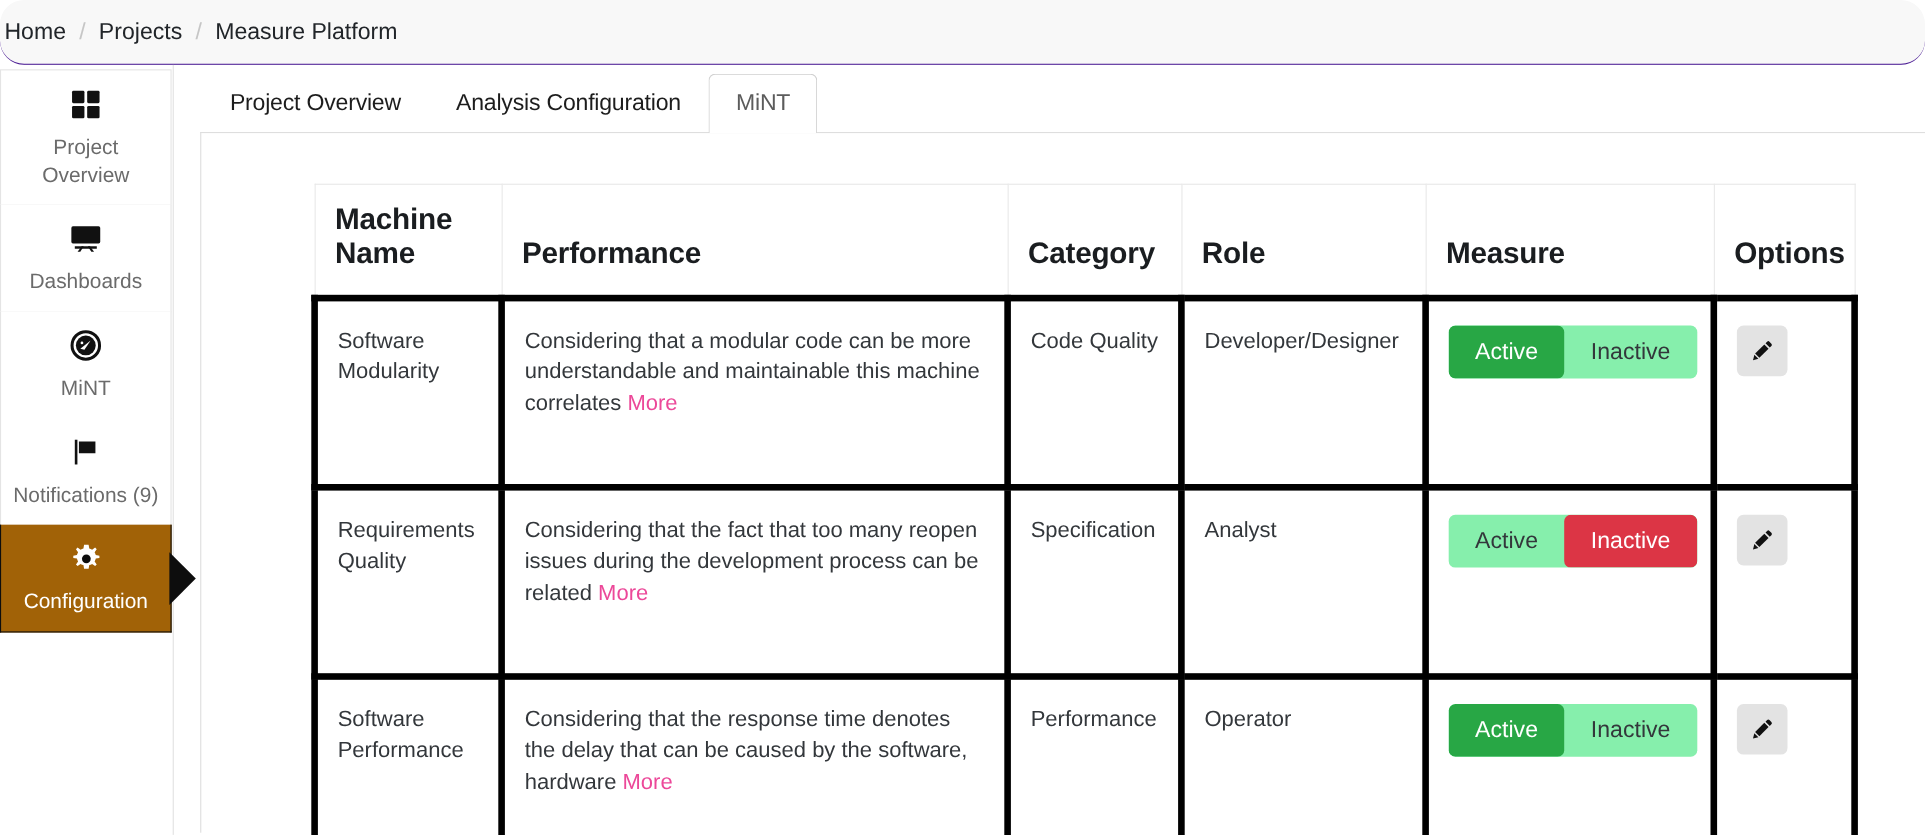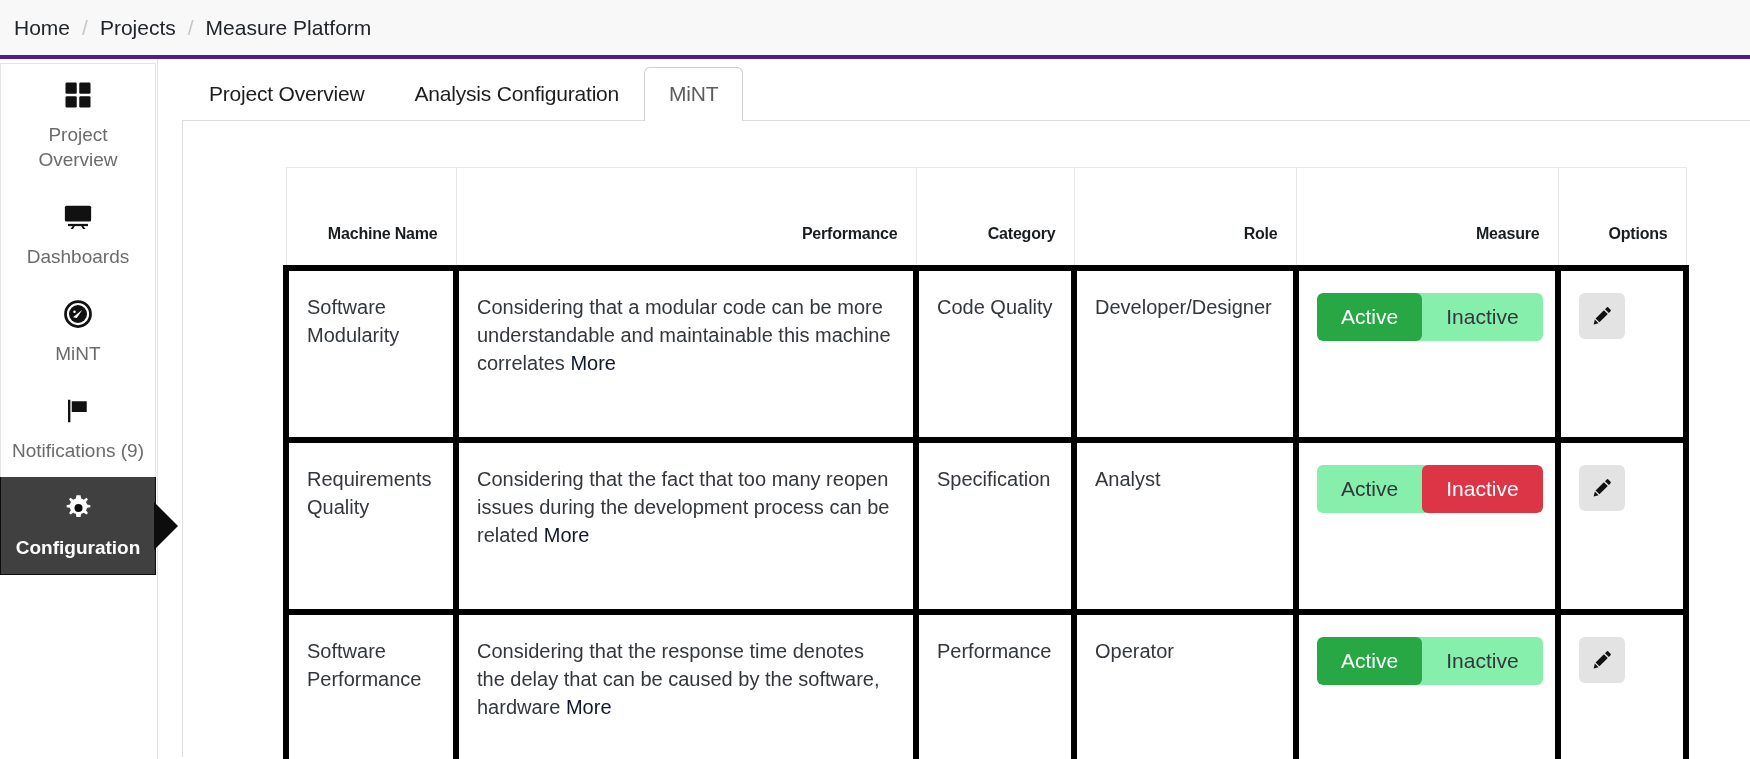--- a/index.html
+++ b/index.html
@@ -9,24 +9,25 @@
     font-family: "Liberation Sans", sans-serif;
     overflow: hidden;
   }
 
   
   .breadcrumb {
     height: 59px;
     background: #f8f8f8;
     display: flex;
     align-items: center;
-    padding-left: 14px;
+    padding-left: 4px;
     font-size: 21px;
     color: #212529;
-    border-bottom: 4px solid #4c1d95;
+    border-bottom: 1px solid #4c1d95;
+    border-radius: 22px;
   }
   .crumb { color: #212529; text-decoration: none; }
   .crumb-sep { color: #c6c6c6; margin: 0 12px; }
 
   
   .body-wrap {
     display: flex;
     height: 700px;
     position: relative;
   }
@@ -57,24 +58,24 @@
   }
   .nav-item:first-child { border-top: 1px solid #e4e4e4; margin-top: 0; }
   .nav-icon {
     display: block;
     height: 32px;
     margin-bottom: 10px;
     color: #111;
   }
   .nav-icon svg { display: inline-block; vertical-align: middle; }
   .nav-item.active {
-    background: #404040;
+    background: #a16207;
     color: #ffffff;
     border-color: #0d0d0d;
-    font-weight: bold;
+    font-weight: normal;
     z-index: 6;
   }
   .nav-item.active .nav-icon { color: #ffffff; }
   .nav-item.active::after {
     content: "";
     position: absolute;
     right: -23px;
     top: 50%;
     transform: translateY(-50%);
     width: 0; height: 0;
@@ -134,23 +135,23 @@
     padding: 46px 0 0 100px;
   }
   table.mint {
     border-collapse: collapse;
     width: 1400px;
     table-layout: fixed;
   }
   table.mint th {
     border: 1px solid #e8e8e8;
     vertical-align: bottom;
-    text-align: right;
+    text-align: left;
     padding: 16px 18px 22px;
-    font-size: 16px;
+    font-size: 27px;
     font-weight: bold;
     color: #1a1d20;
     height: 100px;
     font-stretch: condensed;
     letter-spacing: -0.2px;
   }
   table.mint td {
     border: 6px solid #000000;
     vertical-align: top;
     padding: 22px 18px;
@@ -159,21 +160,21 @@
     line-height: 1.42;
     height: 172px;
   }
   .col-machine { width: 170px; }
   .col-desc    { width: 460px; }
   .col-cat     { width: 158px; }
   .col-role    { width: 222px; }
   .col-status  { width: 262px; }
   .col-opts    { width: 128px; }
 
-  .more-link { color: #0f172a; cursor: pointer; }
+  .more-link { color: #ec4899; cursor: pointer; }
 
   
   .toggle {
     display: inline-flex;
     border-radius: 6px;
     overflow: hidden;
     background: #86efac;
   }
   .toggle span {
     display: inline-block;

